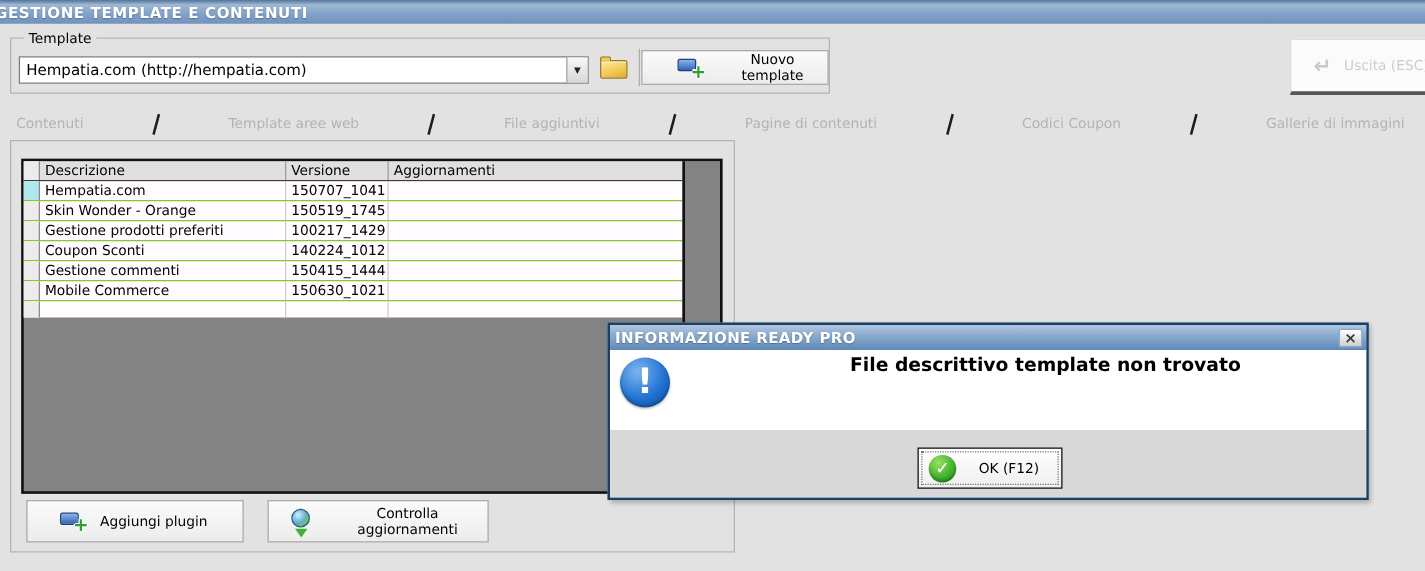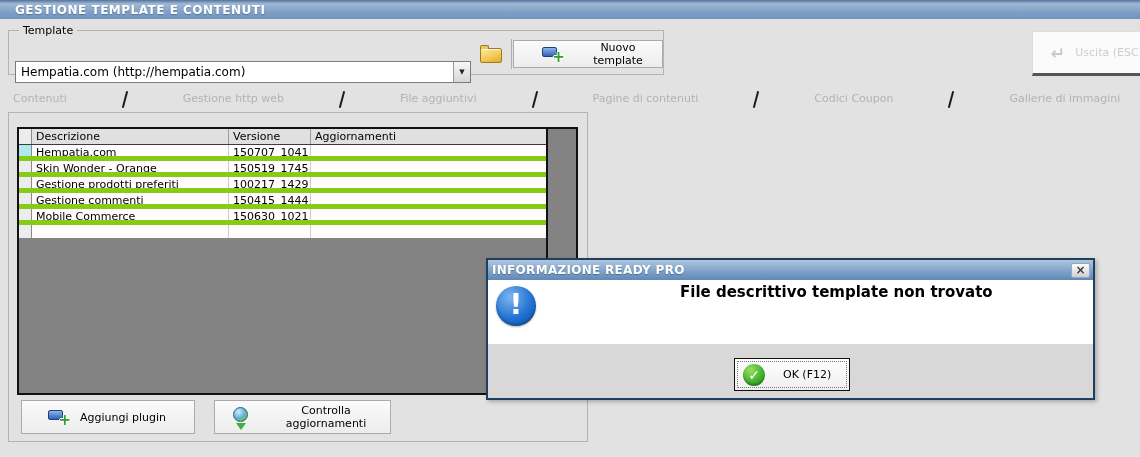--- a/index.html
+++ b/index.html
@@ -7,40 +7,40 @@
   .screen {
     position:relative; width:1140px; height:457px; overflow:hidden;
     background:#e2e2e2; font-family:"DejaVu Sans","Liberation Sans",sans-serif;
     font-size:11px; color:#000;
   }
 
   
   .titlebar {
     position:absolute; left:0; top:0; width:1140px; height:19px;
     background:linear-gradient(#54749a 0%, #9fb8d4 20%, #7e9fc6 65%, #7093bd 100%);
-    display:flex; align-items:center; padding-left:19px;
+    display:flex; align-items:center; padding-left:0;
   }
   .titlebar span {
     color:#fff; font-weight:bold; font-size:12px; letter-spacing:0.5px; margin-left:-4px;
     text-shadow:0 1px 1px rgba(0,0,0,0.25); white-space:nowrap;
   }
 
   
   .groupbox { position:absolute; border:1px solid #b4b4b4; border-radius:0; }
   .gb-label {
     position:absolute; top:-7px; left:10px; background:#e2e2e2; padding:0 4px;
     font-size:11px; color:#000; line-height:13px; white-space:nowrap;
   }
   .template-box { left:8px; top:30px; width:656px; height:45px; }
   .plugins-box  { left:8px; top:112px; width:580px; height:330px; }
 
   
   .combo {
     position:absolute; left:6px; top:14px; width:456px; height:22px;
-    background:#fff; border:1px solid #7b7b7b; display:flex; align-items:center;margin-top:16px;
+    background:#fff; border:1px solid #7b7b7b; display:flex; align-items:center;
   }
   .combo-text { flex:1; padding-left:5px; font-size:12px; white-space:nowrap; overflow:hidden; }
   .combo-btn {
     width:17px; height:100%; border-left:1px solid #9a9a9a;
     background:linear-gradient(#f8f8f8,#d7d7d7); display:flex; align-items:center; justify-content:center;
   }
   .combo-arrow { font-size:7px; color:#222; }
 
   
   .icon-btn {
@@ -100,21 +100,21 @@
     position:absolute; left:8px; top:14px; width:561px; height:268px;
     border:2px solid #111; background:#838383; display:flex;
   }
   .grid-main { width:527px; display:flex; flex-direction:column; }
   .grid-strip { flex:1; border-left:2px solid #111; background:#838383; }
   .g-header { display:flex; height:16px; background:#e0e0e0; border-bottom:1px solid #3c3c3c; }
   .g-hcell {
     font-size:11px; line-height:15px; padding-left:4px; color:#000;
     border-right:1px solid #9b9b9b; overflow:hidden; white-space:nowrap;
   }
-  .g-row { display:flex; height:16px; background:#fffbfe; border-bottom:5px solid #84cc16; }
+  .g-row { display:flex; height:16px; background:#fffbfe; border-bottom:1px solid #84cc16; }
   .g-row.empty { height:13px; border-bottom:none; }
   .g-cell {
     font-size:11px; line-height:15px; padding-left:4px;
     border-right:1px solid #cdcdcd; overflow:hidden; white-space:nowrap;
   }
   .g-sel { width:13px; background:#ececec; border-right:1px solid #8a8a8a; }
   .g-sel.sel-active { background:#aee9f0; }
   .c-desc { width:197px; }
   .c-ver  { width:82px; }
   .c-agg  { flex:1; border-right:none; }
@@ -209,21 +209,21 @@
   </div>
 
   <button class="exit-btn">
     <span class="exit-icon">↵</span>
     <span class="exit-label">Uscita (ESC)</span>
   </button>
 
   <div class="tabs">
     <div class="tab"><span>Contenuti</span></div>
     <div class="tab-sep"></div>
-    <div class="tab"><span>Gestione http web</span></div>
+    <div class="tab"><span>Template aree web</span></div>
     <div class="tab-sep"></div>
     <div class="tab"><span>File aggiuntivi</span></div>
     <div class="tab-sep"></div>
     <div class="tab"><span>Pagine di contenuti</span></div>
     <div class="tab-sep"></div>
     <div class="tab"><span>Codici Coupon</span></div>
     <div class="tab-sep"></div>
     <div class="tab"><span>Gallerie di immagini</span></div>
     <div class="tab-sep"></div>
     <div class="tab active"><span>Template e plugins</span></div>
@@ -254,20 +254,26 @@
           <div class="g-cell c-agg"></div>
         </div>
         <div class="g-row">
           <div class="g-sel"></div>
           <div class="g-cell c-desc">Gestione prodotti preferiti</div>
           <div class="g-cell c-ver">100217_1429</div>
           <div class="g-cell c-agg"></div>
         </div>
         <div class="g-row">
           <div class="g-sel"></div>
+          <div class="g-cell c-desc">Coupon Sconti</div>
+          <div class="g-cell c-ver">140224_1012</div>
+          <div class="g-cell c-agg"></div>
+        </div>
+        <div class="g-row">
+          <div class="g-sel"></div>
           <div class="g-cell c-desc">Gestione commenti</div>
           <div class="g-cell c-ver">150415_1444</div>
           <div class="g-cell c-agg"></div>
         </div>
         <div class="g-row">
           <div class="g-sel"></div>
           <div class="g-cell c-desc">Mobile Commerce</div>
           <div class="g-cell c-ver">150630_1021</div>
           <div class="g-cell c-agg"></div>
         </div>

